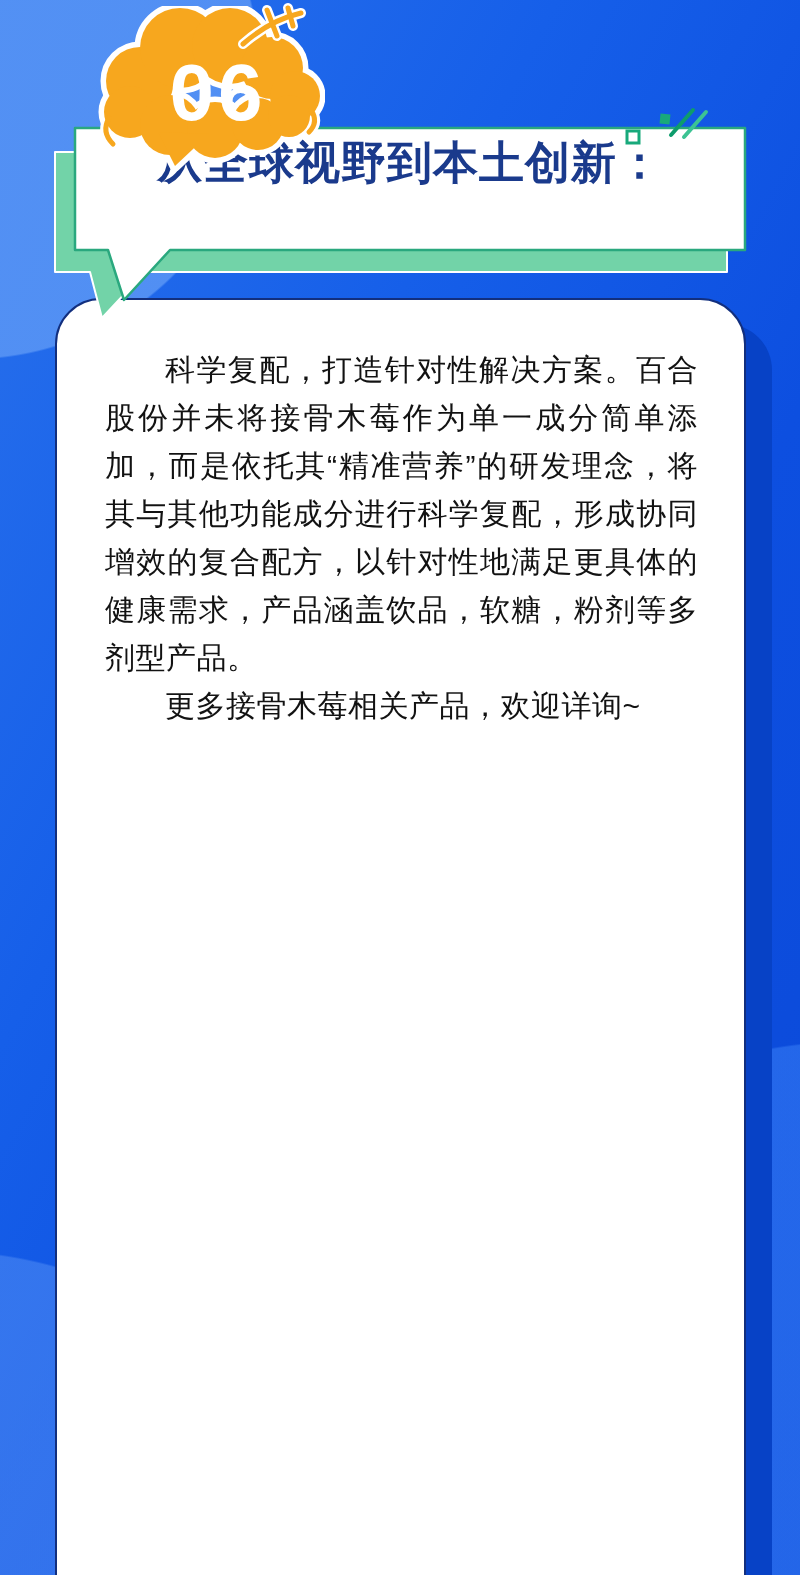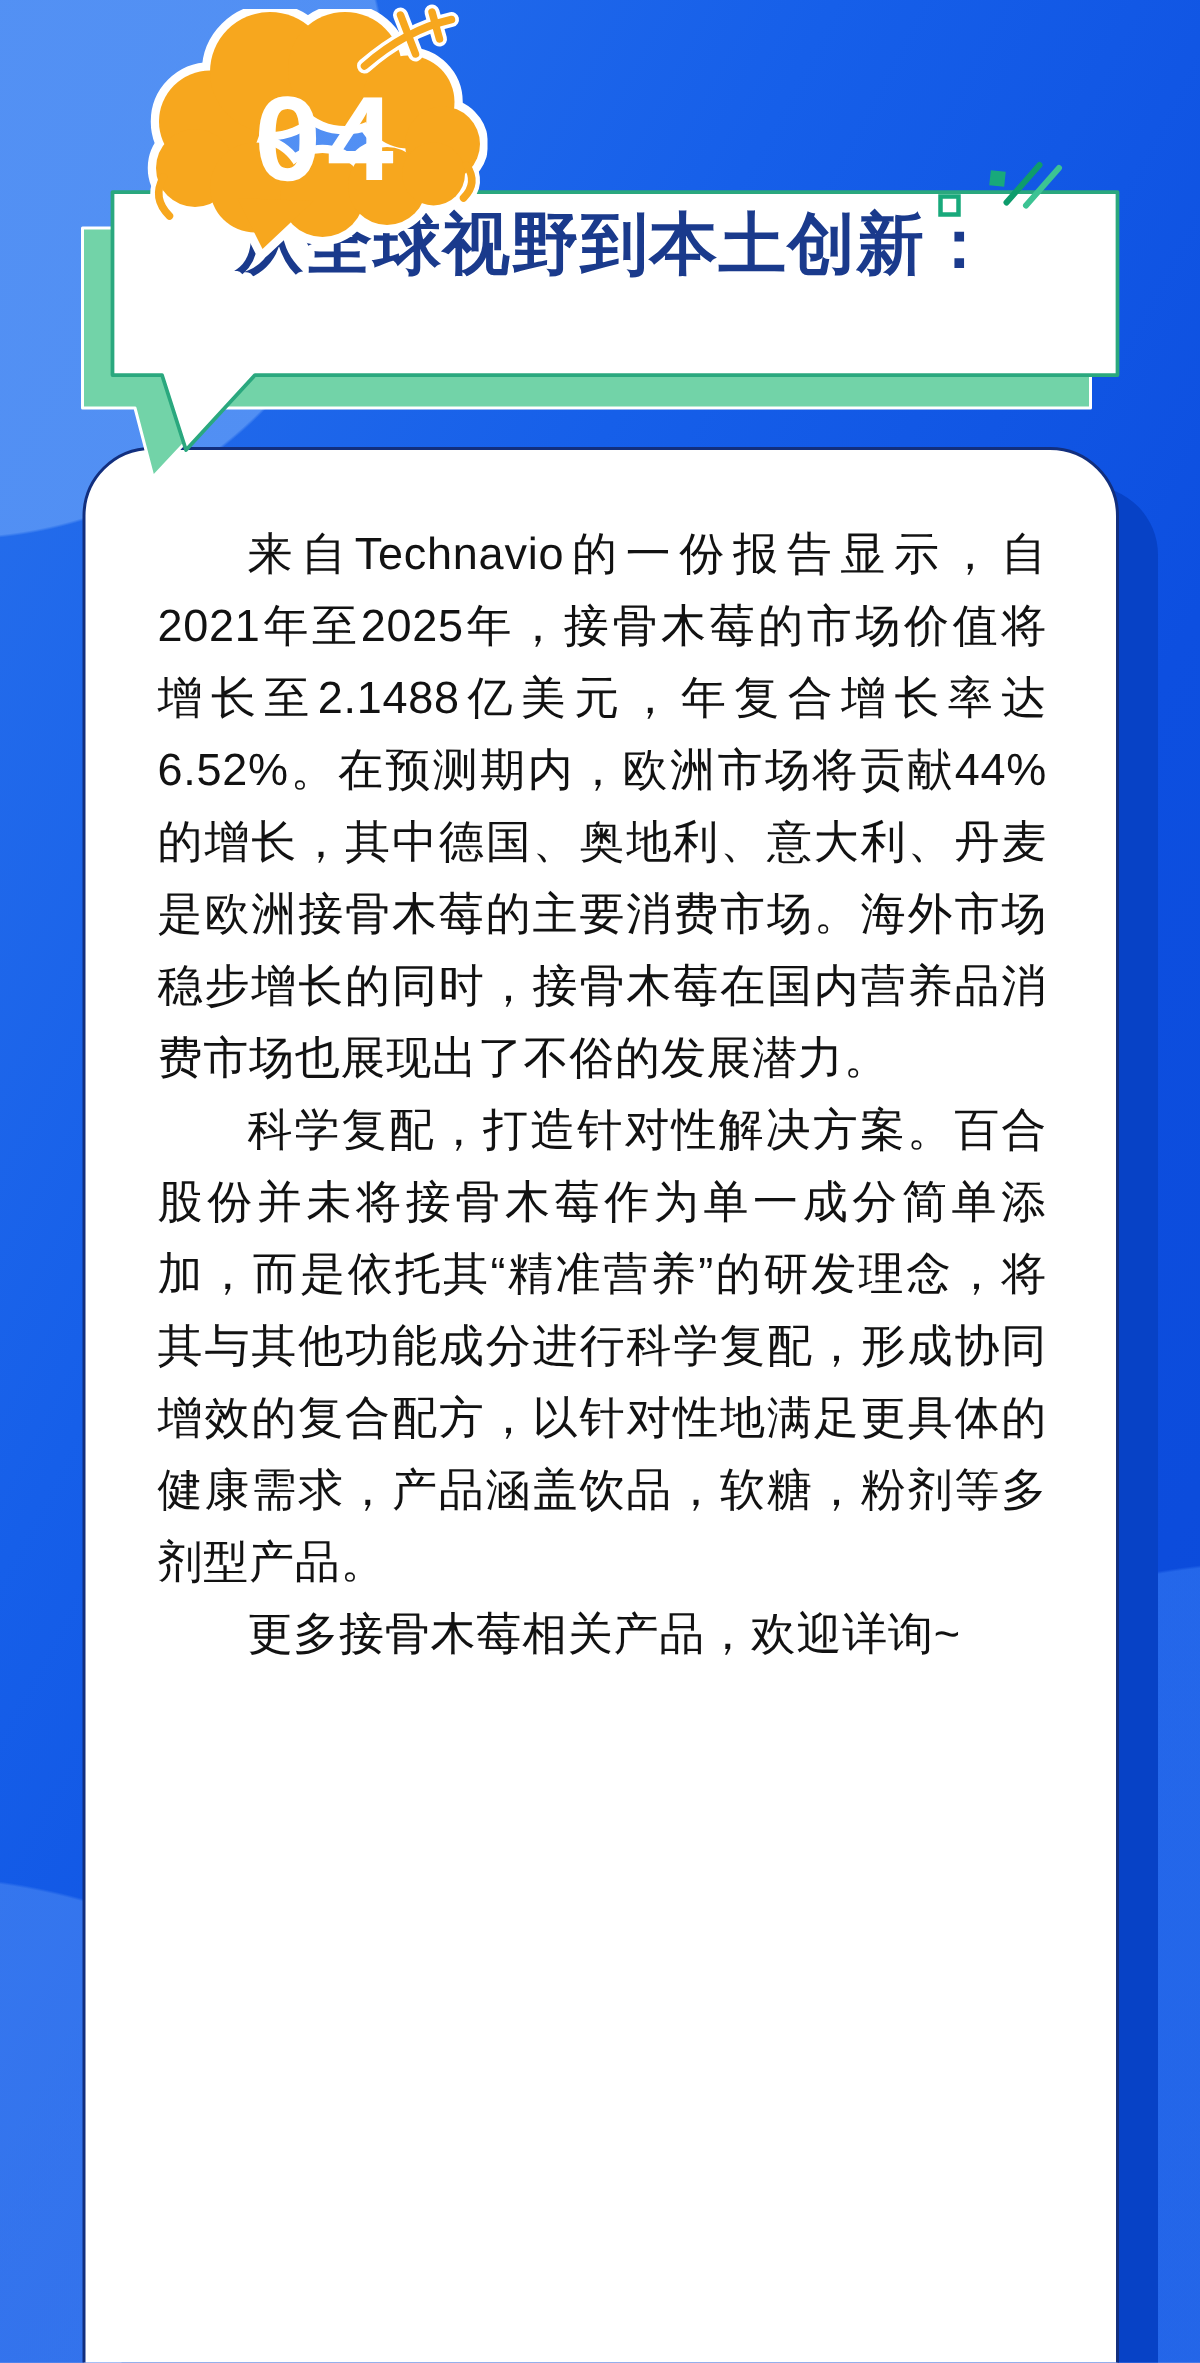--- a/index.html
+++ b/index.html
@@ -55,21 +55,20 @@
 </style>
 </head>
 <body>
 
 <div class="stage">
 
   <div class="card-shadow"></div>
 
   <div class="card">
     <div class="article">
-        <p>来自Technavio的一份报告显示，自2021年至2025年，接骨木莓的市场价值将增长至2.1488亿美元，年复合增长率达6.52%。在预测期内，欧洲市场将贡献44%的增长，其中德国、奥地利、意大利、丹麦是欧洲接骨木莓的主要消费市场。海外市场稳步增长的同时，接骨木莓在国内营养品消费市场也展现出了不俗的发展潜力。</p>
         <p class="gap">科学复配，打造针对性解决方案。百合股份并未将接骨木莓作为单一成分简单添加，而是依托其“精准营养”的研发理念，将其与其他功能成分进行科学复配，形成协同增效的复合配方，以针对性地满足更具体的健康需求，产品涵盖饮品，软糖，粉剂等多剂型产品。</p>
         <p>更多接骨木莓相关产品，欢迎详询~</p>
       </div>
   </div>
 
   <svg class="banner-svg" width="720" height="235" viewBox="0 0 720 235">
     <path d="M15,52 H687 V172 H105 L62,218 L50,172 H15 Z" fill="#72d3a8" stroke="#ffffff" stroke-width="2" stroke-linejoin="round"></path>
     <path d="M35,28 H705 V150 H130 L84,200 L68,150 H35 Z" fill="#ffffff" stroke="#2aa87e" stroke-width="2.5" stroke-linejoin="round"></path>
   </svg>
 
@@ -107,21 +106,21 @@
       <circle cx="163" cy="118" r="26"></circle>
         <circle cx="194" cy="110" r="21"></circle>
       <path d="M63,126 L80,160 L114,128 Z"></path>
     </g>
     <g fill="none" stroke="#f7a71e" stroke-width="5" stroke-linecap="round">
       <path d="M14,112 q-8,14 4,26"></path>
       <path d="M216,104 q8,12 -2,22"></path>
     </g>
   </svg>
 
-  <div class="badge-number">04</div>
+  <div class="badge-number">06</div>
 
   <svg class="plane-svg" width="78" height="56" viewBox="0 0 78 56">
     <g fill="none" stroke="#ffffff" stroke-width="10" stroke-linecap="round" stroke-linejoin="round">
       <path d="M10,44 C26,30 46,18 68,13"></path>
       <path d="M34,10 L44,36"></path>
       <path d="M55,8 L60,26"></path>
     </g>
     <g fill="none" stroke="#f7a71e" stroke-width="5" stroke-linecap="round" stroke-linejoin="round">
       <path d="M10,44 C26,30 46,18 68,13"></path>
       <path d="M34,10 L44,36"></path>

